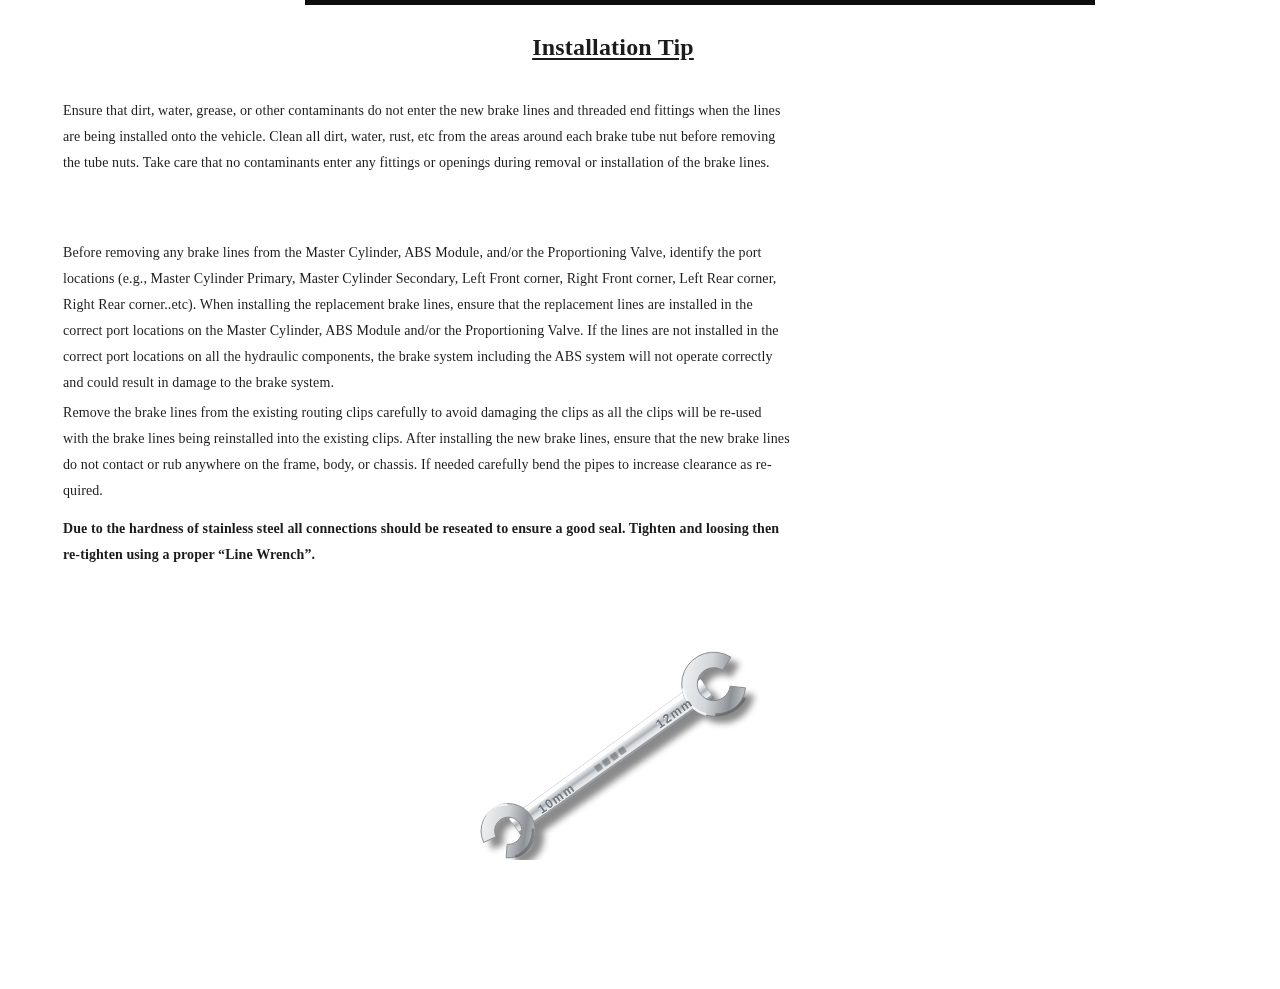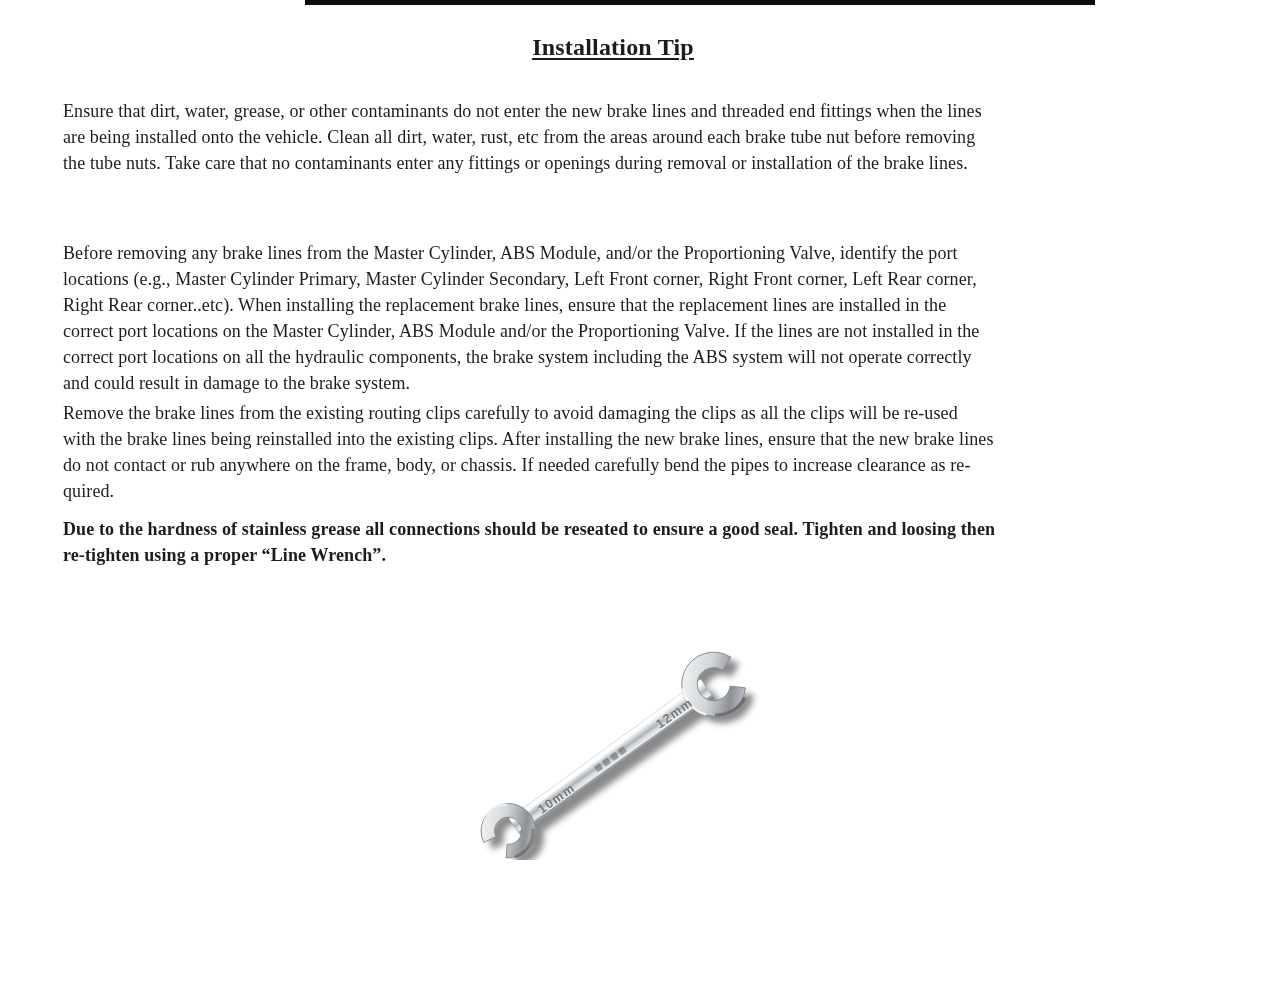--- a/index.html
+++ b/index.html
@@ -34,21 +34,21 @@
     font-weight: bold;
     text-decoration: underline;
     text-underline-offset: 3px;
     text-decoration-thickness: 2px;
     letter-spacing: 0.2px;
   }
   .para {
     position: absolute;
     left: 63px;
     width: 1210px;
-    font-size: 18px;
+    font-size: 14px;
     line-height: 26px;
     white-space: pre;          
     letter-spacing: 0.1px;
   }
   .para.bold {
     font-weight: bold;
   }
   #p1 { top: 98px;  }
   #p2 { top: 202px; margin-top: 38px; }
   #p3 { top: 400px; }
@@ -85,21 +85,21 @@
 Right Rear corner..etc). When installing the replacement brake lines, ensure that the replacement lines are installed in the
 correct port locations on the Master Cylinder, ABS Module and/or the Proportioning Valve. If the lines are not installed in the
 correct port locations on all the hydraulic components, the brake system including the ABS system will not operate correctly
 and could result in damage to the brake system.</div>
 
   <div class="para" id="p3">Remove the brake lines from the existing routing clips carefully to avoid damaging the clips as all the clips will be re-used
 with the brake lines being reinstalled into the existing clips. After installing the new brake lines, ensure that the new brake lines
 do not contact or rub anywhere on the frame, body, or chassis. If needed carefully bend the pipes to increase clearance as re-
 quired.</div>
 
-  <div class="para bold" id="p4">Due to the hardness of stainless grease all connections should be reseated to ensure a good seal. Tighten and loosing then
+  <div class="para bold" id="p4">Due to the hardness of stainless steel all connections should be reseated to ensure a good seal. Tighten and loosing then
 re-tighten using a proper “Line Wrench”.</div>
 
   <div class="wrench-figure">
     <svg width="330" height="255" viewBox="0 0 340 260">
       <defs>
         <linearGradient id="chromeV" x1="0" y1="0" x2="0" y2="1">
           <stop offset="0" stop-color="#ffffff"></stop>
           <stop offset="0.28" stop-color="#e9ebed"></stop>
           <stop offset="0.5" stop-color="#adb2b7"></stop>
           <stop offset="0.62" stop-color="#d8dbde"></stop>

